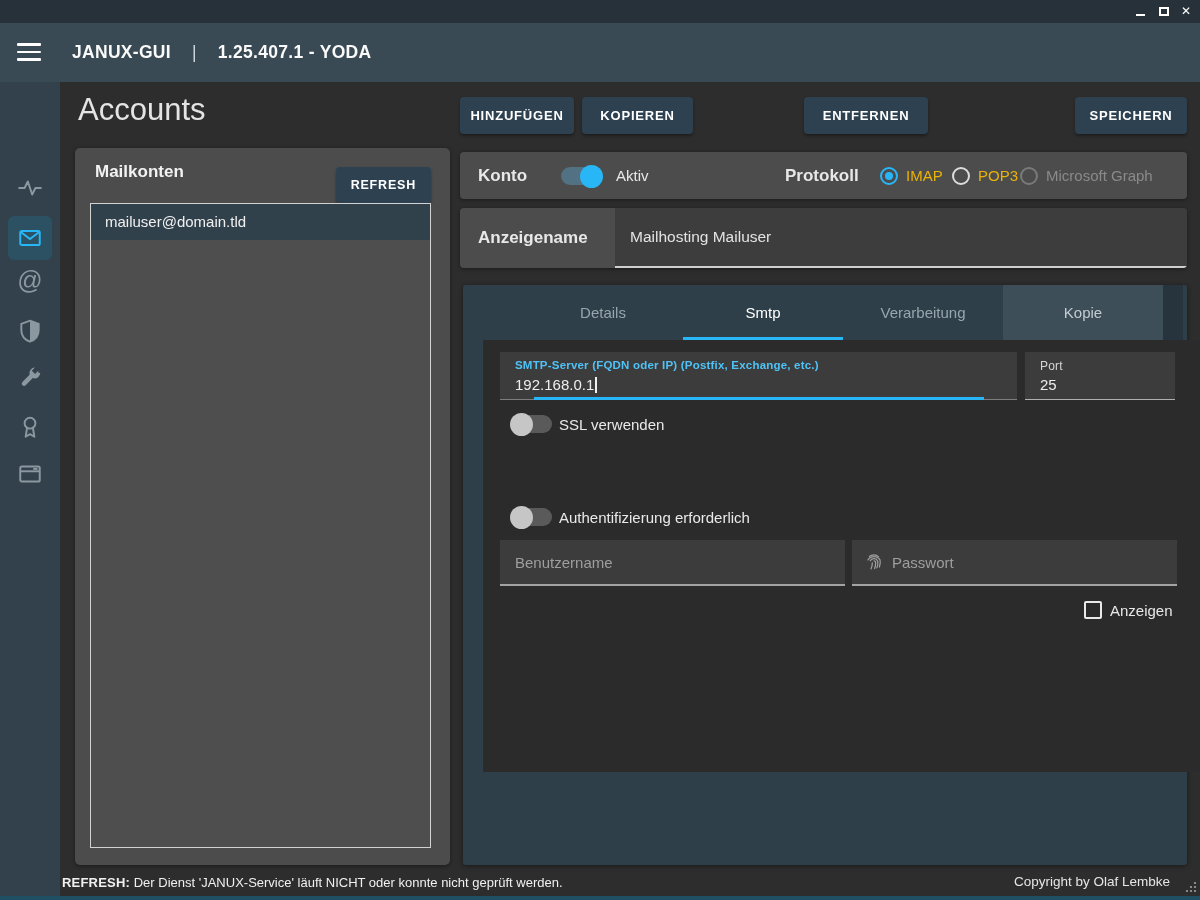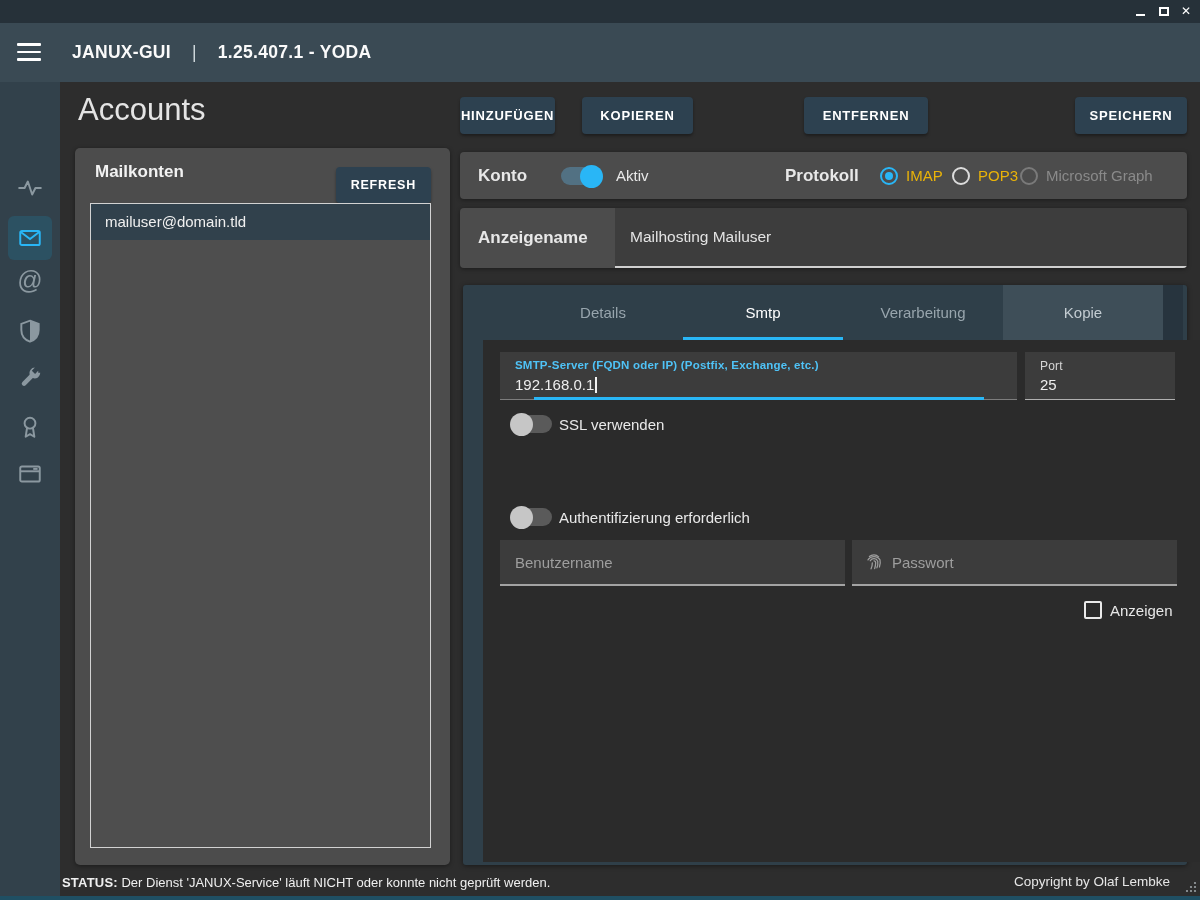--- a/index.html
+++ b/index.html
@@ -38,21 +38,21 @@
   #page-title { position:absolute; left:78px; top:92px; font-size:31px; color:#e4e4e4; }
 
   
   #mail-panel { position:absolute; left:75px; top:148px; width:375px; height:717px; }
   #mail-panel-title { position:absolute; left:20px; top:14px; font-size:17px; font-weight:bold; color:#f2f2f2; }
   #refresh-btn { position:static; float:right; margin:19px 19px 0 0; height:36px; padding:0 15px; font-size:12.5px; }
   #account-list { position:absolute; left:15px; top:55px; width:341px; height:645px; border:1px solid #d2d2d2; background:#4e4e4e; }
   .list-row { height:36px; line-height:36px; padding-left:14px; font-size:15px; color:#f0f0f0; background:#31414c; cursor:pointer; }
 
   
-  #btn-add { left:460px; top:97px; width:95px; }
+  #btn-add { left:460px; top:97px; width:114px; }
   #btn-copy { left:582px; top:97px; width:111px; }
   #btn-remove { left:804px; top:97px; width:124px; }
   #btn-save { left:1075px; top:97px; width:112px; }
 
   
   #konto-panel { position:absolute; left:460px; top:152px; width:727px; height:47px; border-radius:4px; }
   #konto-label { position:absolute; left:18px; top:0; line-height:47px; font-size:17px; font-weight:bold; }
   .switch { position:absolute; width:40px; height:18px; border-radius:9px; cursor:pointer; }
   .switch .thumb { position:absolute; top:-2.5px; width:23px; height:23px; border-radius:50%; }
   .switch.on { background:#527183; }
@@ -77,21 +77,21 @@
   #anz-input { flex:1; background:#3d3d3d; border-bottom:2px solid #cfcfcf; line-height:58px; padding-left:15px; font-size:15.5px; color:#e3e3e3; cursor:text; }
 
   
   #tab-panel { position:absolute; left:463px; top:285px; width:724px; height:580px; background:#2f3f49; border-radius:3px; padding:0 20px 3px; box-shadow:0 1px 5px rgba(0,0,0,.45); }
   #tab-bar { position:relative; width:718px; height:55px; }
   .tab { position:absolute; top:0; height:55px; width:160px; text-align:center; line-height:55px; font-size:15px; color:#98a5ad; cursor:pointer; }
   #tab-details { left:40px; } #tab-smtp { left:200px; color:#fff; } #tab-verarb { left:360px; }
   #tab-kopie { left:520px; background:#3e4e58; color:#c3ccd2; }
   #tab-end-block { position:absolute; left:680px; top:0; width:20px; height:55px; background:#27343e; }
   #tab-underline { position:absolute; left:200px; bottom:0; width:160px; height:3px; background:#29b6f6; }
-  #tab-content { position:relative; width:718px; height:522px; background:#2b2b2b; }
+  #tab-content { position:relative; width:718px; height:432px; background:#2b2b2b; }
 
   .field { position:absolute; background:#3c3c3c; border-bottom:1px solid #7d7d7d; cursor:text; }
   #smtp-field { left:17px; top:12px; width:517px; height:48px; }
   .float-lbl { position:absolute; left:15px; top:7px; font-size:11.5px; color:#4fc3f7; font-weight:bold; letter-spacing:.2px; }
   .field-val { position:absolute; left:15px; top:24px; font-size:15px; color:#eeeeee; }
   .caret { display:inline-block; width:1.5px; height:16px; background:#f0f0f0; vertical-align:-3px; margin-left:1px; }
   #smtp-blue-line { position:absolute; left:34px; right:33px; bottom:-1px; height:3px; background:#29b6f6; }
   #port-field { left:542px; top:12px; width:150px; height:48px; border-bottom:1px solid #b0b0b0; }
   #port-field .float-lbl { color:#d6d6d6; font-weight:normal; font-size:12px; }
 
@@ -273,21 +273,21 @@
         </svg>
         <input type="password" placeholder="Passwort" style="">
       </div>
 
       <div id="show-check"></div>
       <div id="show-label">Anzeigen</div>
     </div>
   </div>
 
   <div id="status-row">
-    <span id="status-label">STATUS:</span>
+    <span id="status-label">REFRESH:</span>
     <span> Der Dienst 'JANUX-Service' läuft NICHT oder konnte nicht geprüft werden.</span>
   </div>
   <div id="copyright">Copyright by Olaf Lembke</div>
   <svg id="resize-grip" width="12" height="12" viewBox="0 0 12 12">
     <g fill="#9aa0a4">
         <circle cx="10" cy="2" r="1.1"></circle>
         <circle cx="10" cy="6" r="1.1"></circle>
         <circle cx="6" cy="6" r="1.1"></circle>
         <circle cx="10" cy="10" r="1.1"></circle>
         <circle cx="6" cy="10" r="1.1"></circle>

